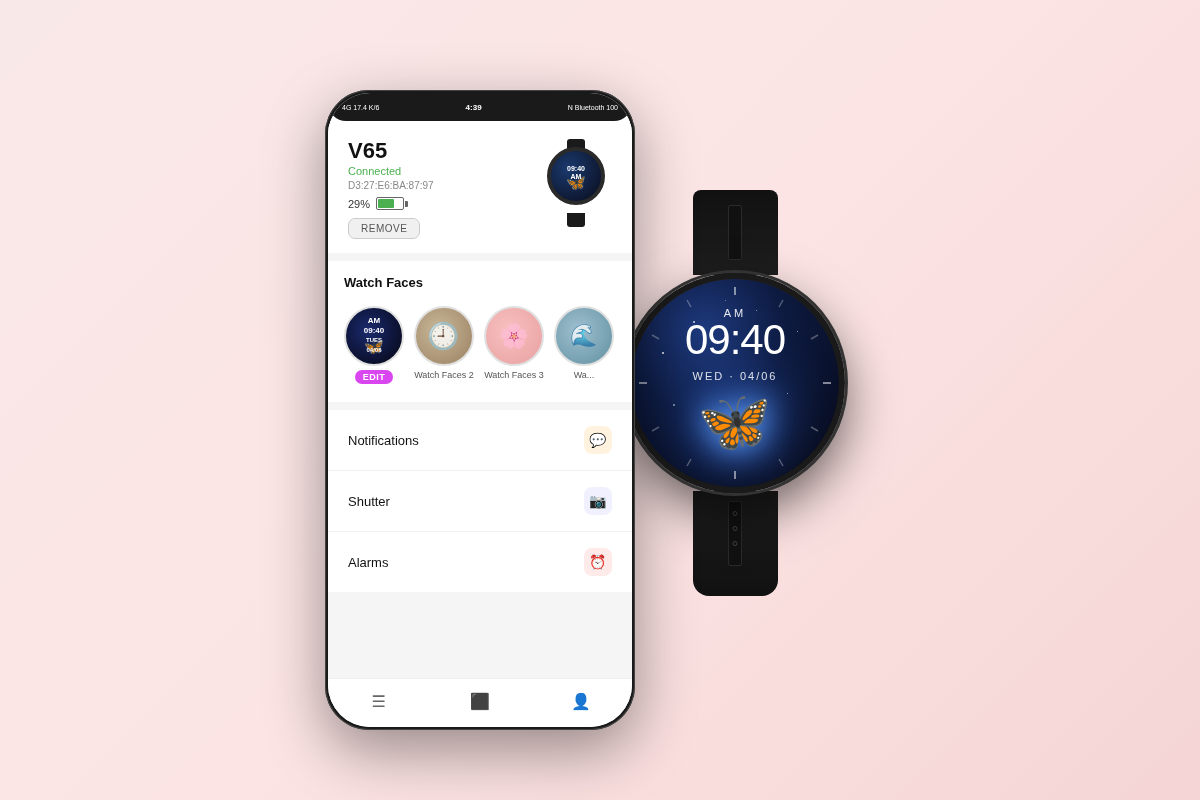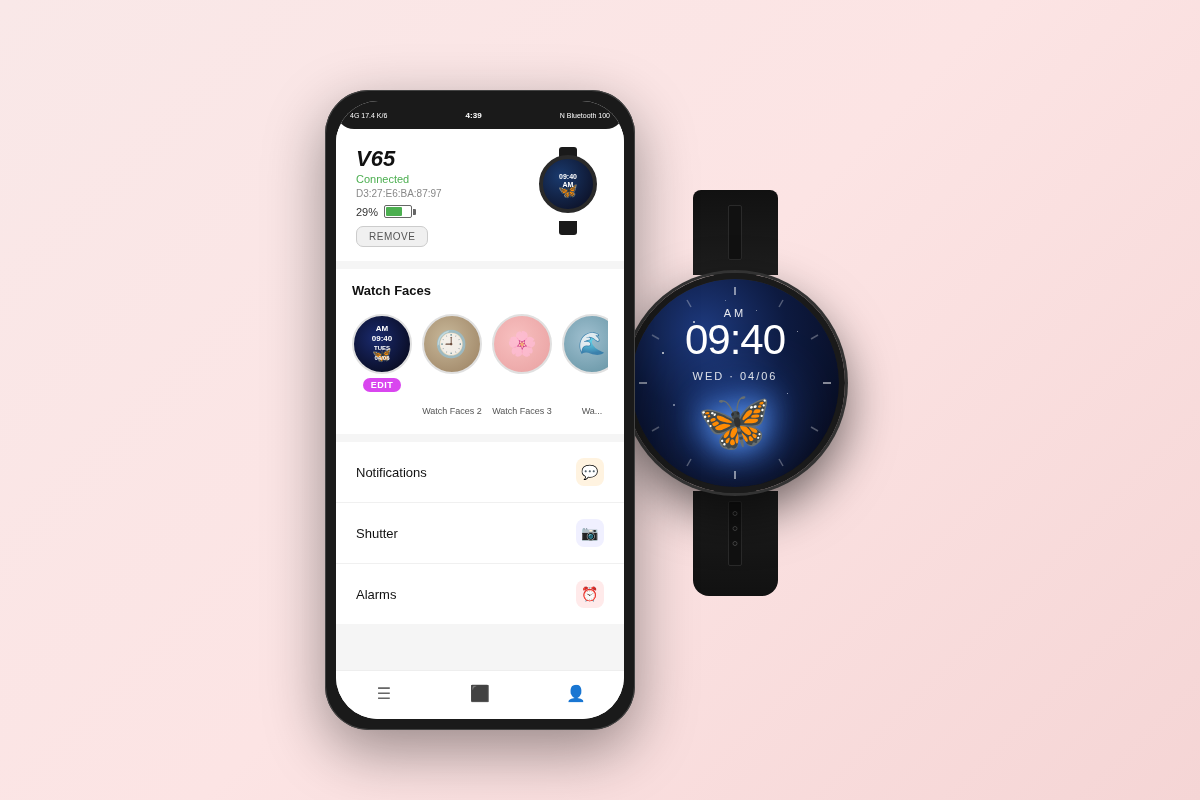--- a/index.html
+++ b/index.html
@@ -20,21 +20,21 @@
       position: relative;
       z-index: 2;
       margin-right: -60px;
       margin-top: 20px;
     }
     .phone {
       width: 310px;
       height: 640px;
       background: #1a1a1a;
       border-radius: 44px;
-      padding: 11px;
+      padding: 3px;
       box-shadow: 0 20px 60px rgba(0,0,0,0.4), inset 0 0 0 1px #444;
       position: relative;
     }
     .phone-inner {
       width: 100%;
       height: 100%;
       background: #fff;
       border-radius: 42px;
       overflow: hidden;
       display: flex;
@@ -79,21 +79,20 @@
       display: flex;
       justify-content: space-between;
       align-items: flex-start;
     }
     .device-info { flex: 1; }
     .device-name {
       font-size: 22px;
       font-weight: 700;
       color: #111;
       line-height: 1.1;
-      font-style: italic;
     }
     .device-status {
       font-size: 11px;
       color: #4caf50;
       margin-top: 2px;
     }
     .device-mac {
       font-size: 10px;
       color: #888;
       margin-top: 3px;
@@ -258,21 +257,20 @@
       font-size: 9px;
       font-weight: 700;
       padding: 2px 8px;
       border-radius: 10px;
       letter-spacing: 0.5px;
     }
     .watch-face-label {
       font-size: 9px;
       color: #555;
       text-align: center;
-      margin-top: 28px;
     }
 
     
     .menu-section {
       background: #fff;
       margin-bottom: 8px;
     }
     .menu-row {
       display: flex;
       align-items: center;

